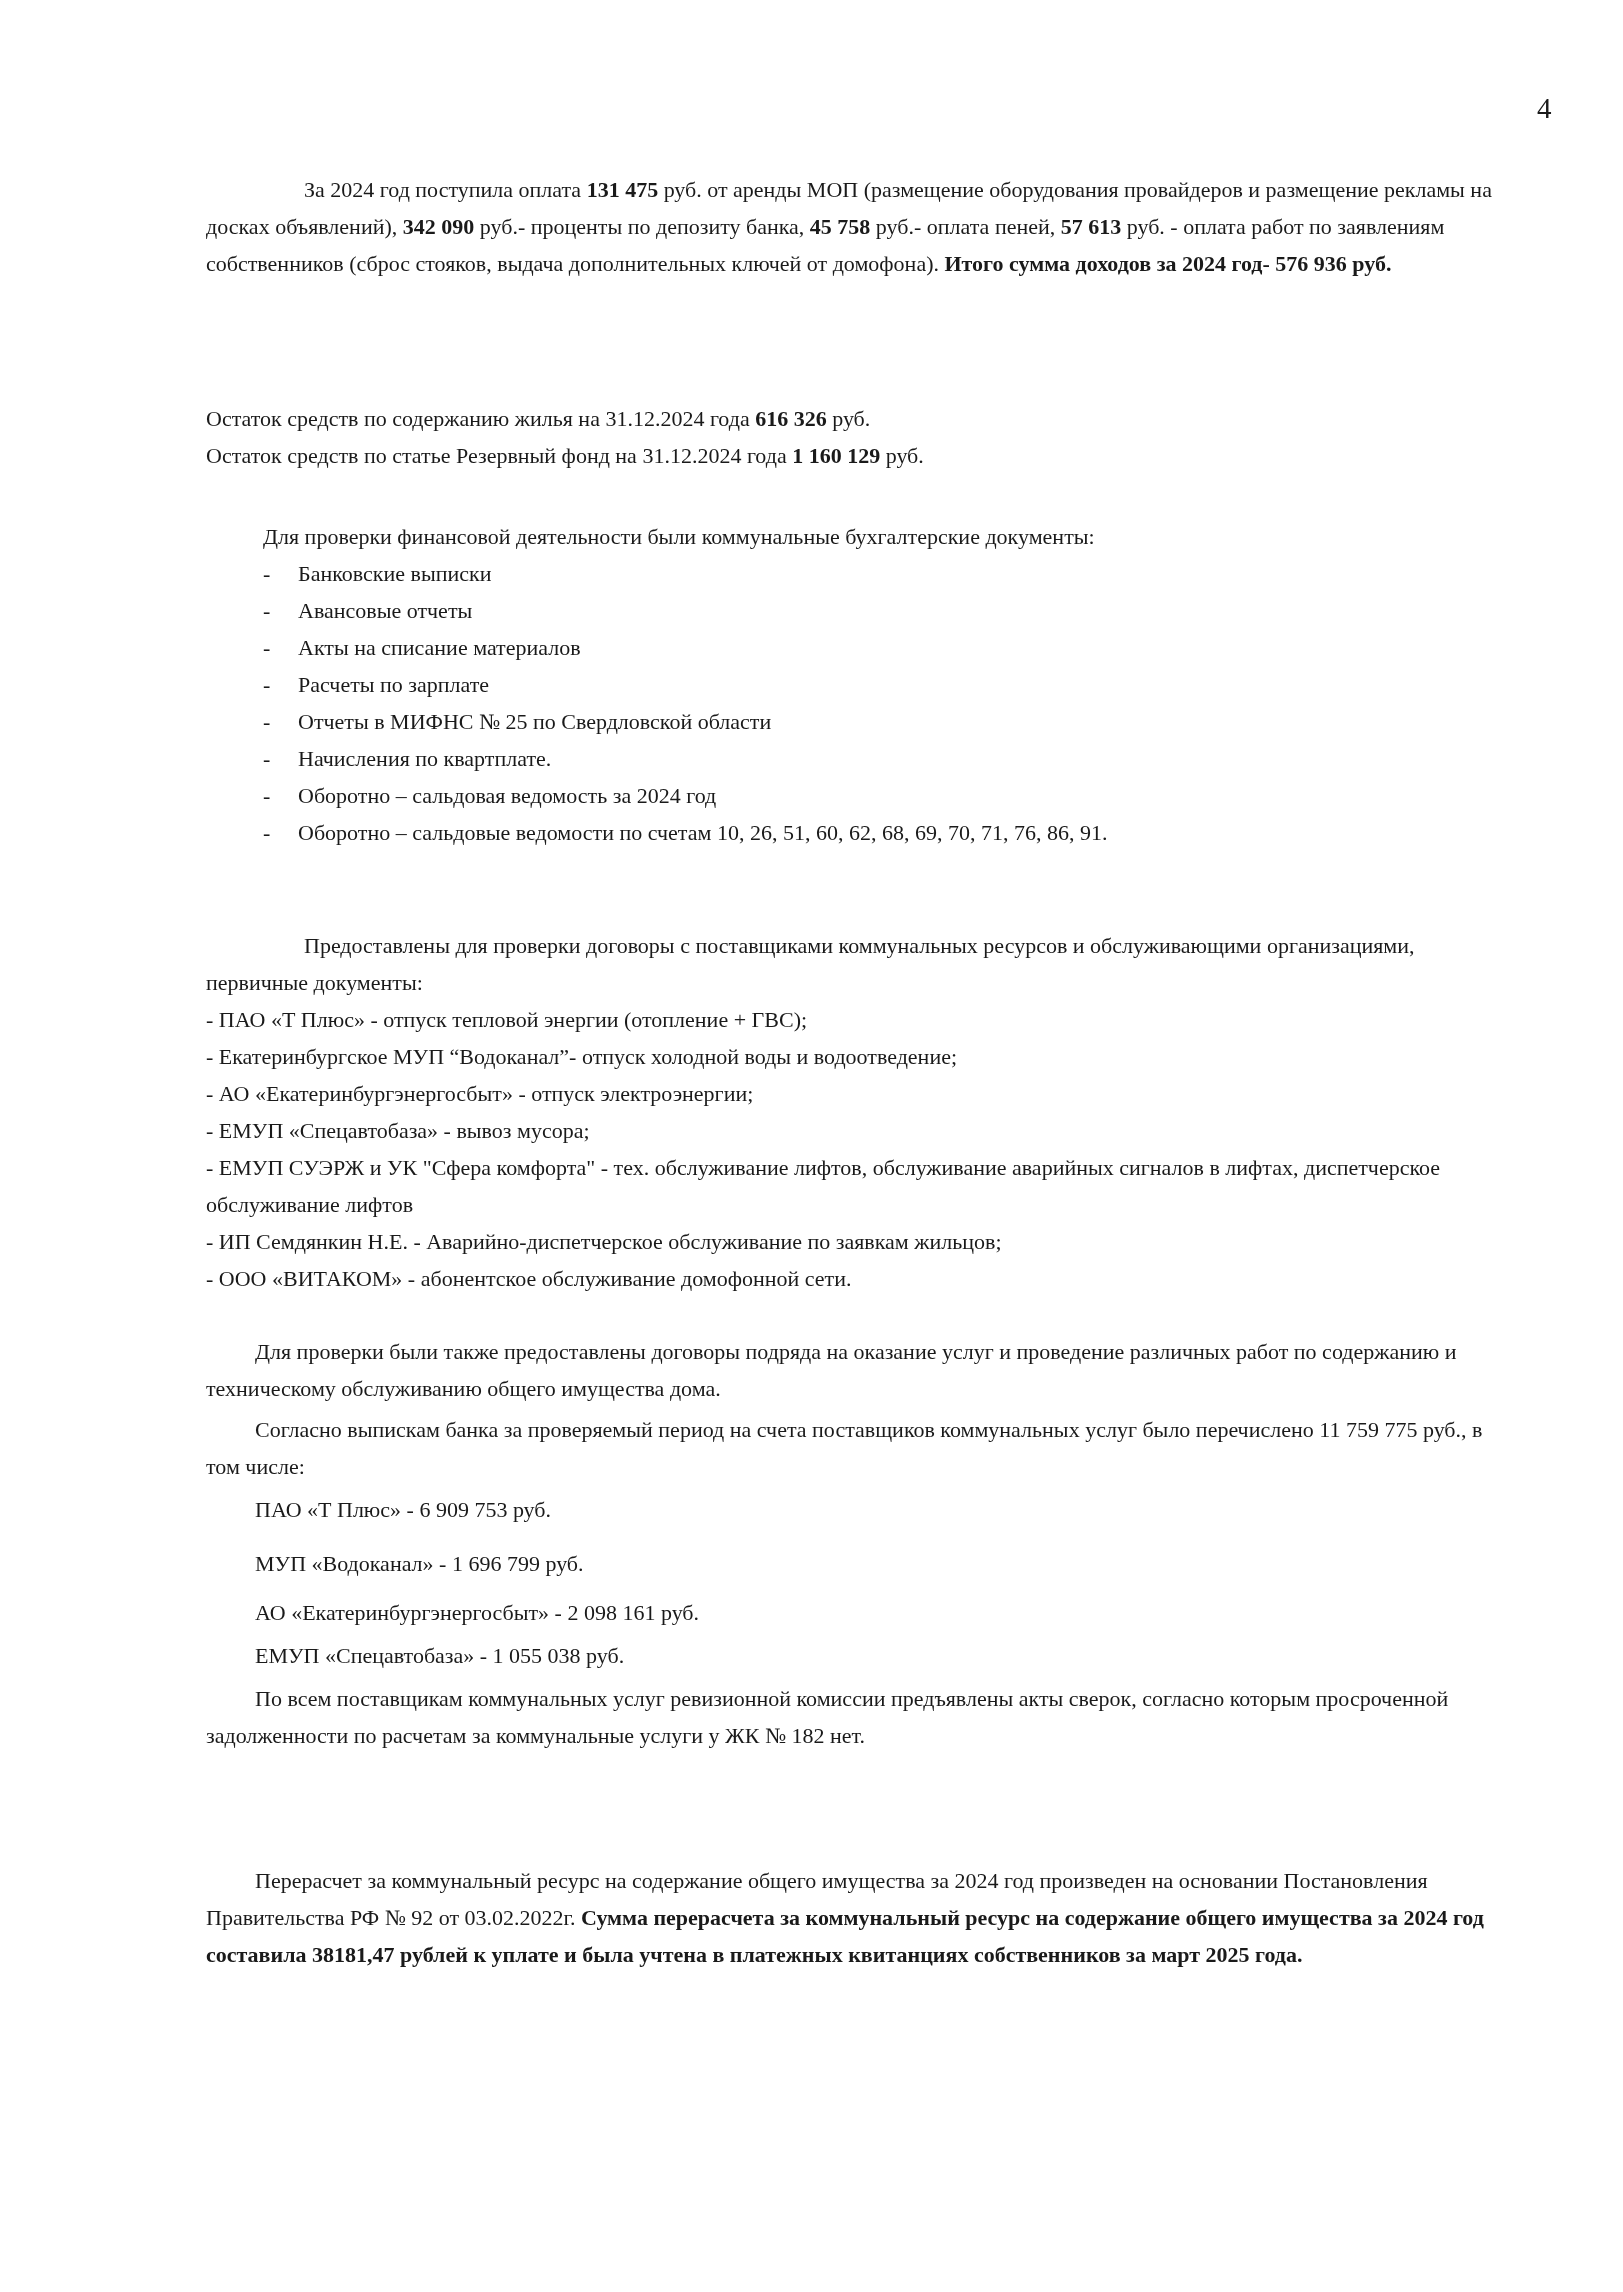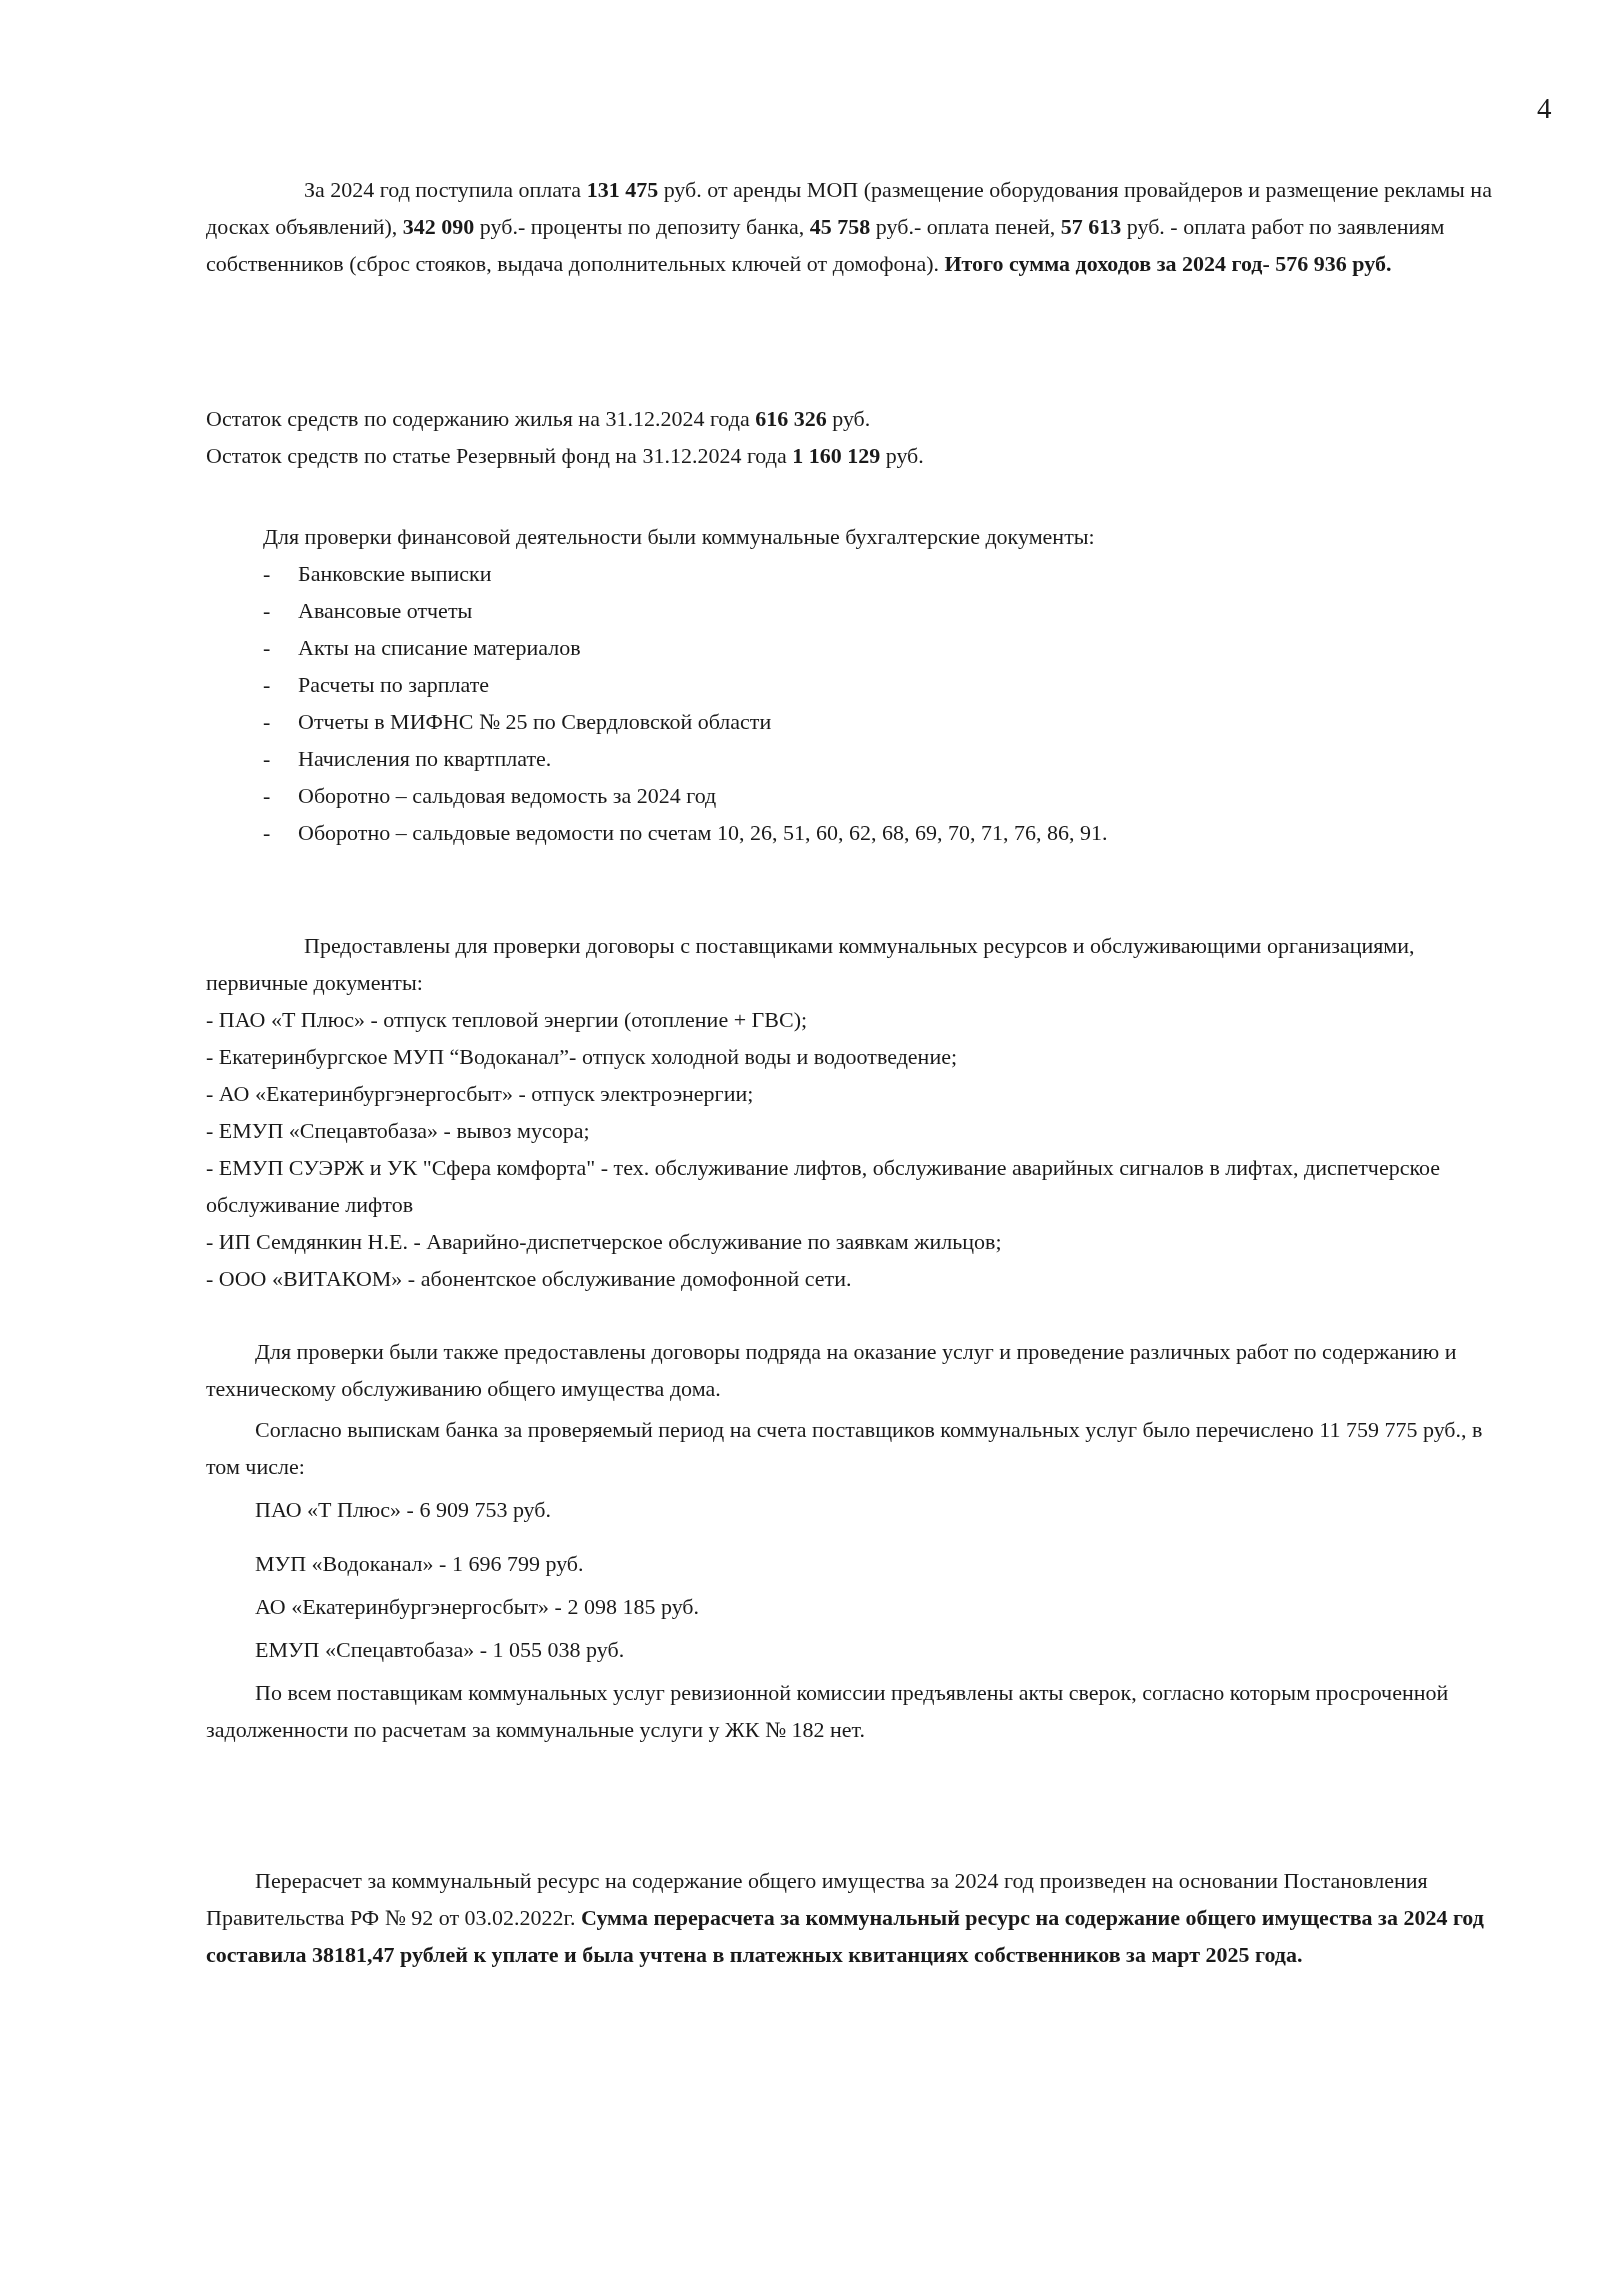--- a/index.html
+++ b/index.html
@@ -65,22 +65,22 @@
 </div>
 
 <div class="block" style="top:1333px;">
   <p class="p indent-s" style="text-indent:49px;">Для проверки были также предоставлены договоры подряда на оказание  услуг и проведение различных работ по содержанию и техническому обслуживанию общего имущества дома.</p>
 </div>
 
 <div class="block" style="top:1411px;">
   <p class="p" style="text-indent:49px;">Согласно выпискам банка за проверяемый период на счета поставщиков коммунальных услуг было перечислено 11 759 775 руб., в том числе:</p>
   <div style="padding-left:49px; margin-top:5.9px;">
     <p class="p" style="margin-bottom:17.6px;">ПАО «Т Плюс» - 6 909 753 руб.</p>
-    <p class="p" style="margin-bottom:6px;">МУП «Водоканал» -  1 696 799 руб.</p>
-    <p class="p" style="margin-bottom:5.9px;">АО «Екатеринбургэнергосбыт» - 2 098 185 руб.</p>
+    <p class="p" style="margin-bottom:12px;">МУП «Водоканал» -  1 696 799 руб.</p>
+    <p class="p" style="margin-bottom:5.9px;">АО «Екатеринбургэнергосбыт» - 2 098 161 руб.</p>
     <p class="p" style="margin-bottom:5.9px;">ЕМУП «Спецавтобаза» - 1 055 038 руб.</p>
   </div>
   <p class="p" style="text-indent:49px;">По всем поставщикам коммунальных услуг  ревизионной комиссии предъявлены акты сверок, согласно которым просроченной задолженности по расчетам за коммунальные услуги у ЖК № 182 нет.</p>
 </div>
 
 <div class="block" style="top:1862px;">
   <p class="p" style="text-indent:49px;"><span>Перерасчет за коммунальный ресурс на содержание общего имущества за 2024 год произведен на основании Постановления Правительства РФ № 92 от 03.02.2022г. </span><span class="b">Сумма перерасчета за коммунальный ресурс на содержание общего имущества  за 2024 год составила  38181,47 рублей к уплате и была учтена в платежных квитанциях собственников за март 2025 года.</span></p>
 </div>
 
 

